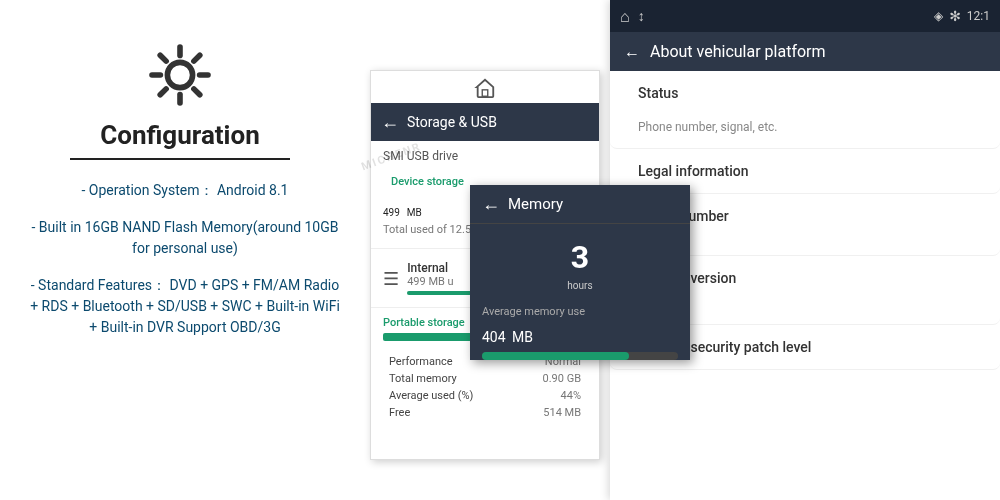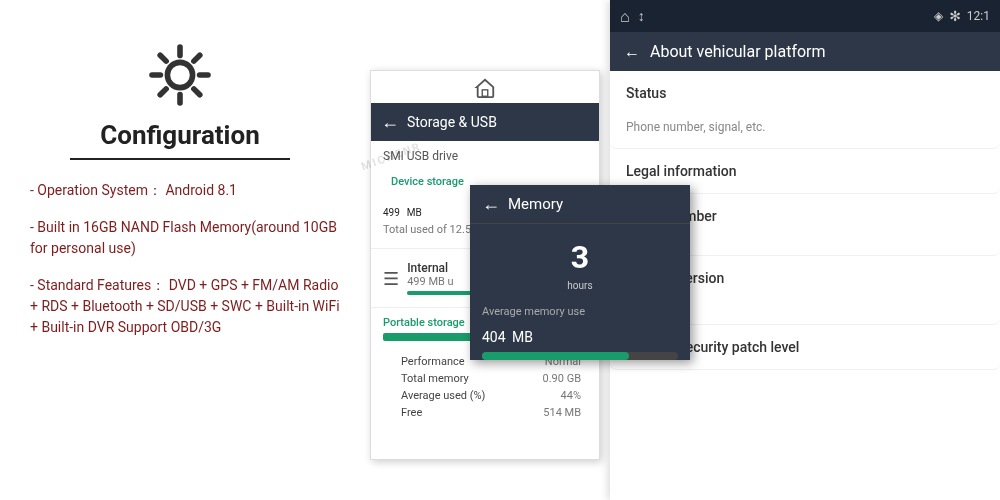--- a/index.html
+++ b/index.html
@@ -41,23 +41,24 @@
       height: 2px;
       background: #222;
       margin-bottom: 20px;
     }
     .config-list {
       width: 320px;
       padding-left: 10px;
     }
     .config-item {
       font-size: 14px;
-      color: #7f1d1d;
+      color: #0c4a6e;
       margin-bottom: 16px;
       line-height: 1.5;
+      text-align: center;
     }
 
     
     .storage-panel {
       position: absolute;
       left: 370px; top: 70px;
       width: 230px;
       height: 390px;
       background: #fff;
       border: 1px solid #ddd;
@@ -145,21 +146,20 @@
       font-weight: 500;
     }
     .portable-bar {
       height: 8px;
       background: #1a9b6c;
       margin: 0 12px 8px;
       border-radius: 2px;
     }
     .storage-stats {
       padding: 4px 18px;
-      margin-left: 12px;
     }
     .stat-row {
       display: flex;
       justify-content: space-between;
       font-size: 11px;
       color: #444;
       padding: 2px 0;
     }
     .stat-value { color: #777; }
 
@@ -239,21 +239,21 @@
       background: #2d3748;
       color: #fff;
       display: flex;
       align-items: center;
       padding: 10px 14px;
       gap: 10px;
       font-size: 16px;
     }
     .about-content { padding: 0; }
     .about-item {
-      padding: 14px 16px;
+      padding: 14px 28px;
       border-bottom: 1px solid #f0f0f0;
       border-radius: 7px;
     }
     .about-item-title { font-size: 14px; color: #333; font-weight: 500; }
     .about-item-sub { font-size: 12px; color: #888; margin-top: 19px; }
     .about-item-value { font-size: 13px; color: #555; margin-top: 2px; }
     .android-version-box {
       display: inline-block;
       border: 1px solid #e05555;
       padding: 2px 8px;

